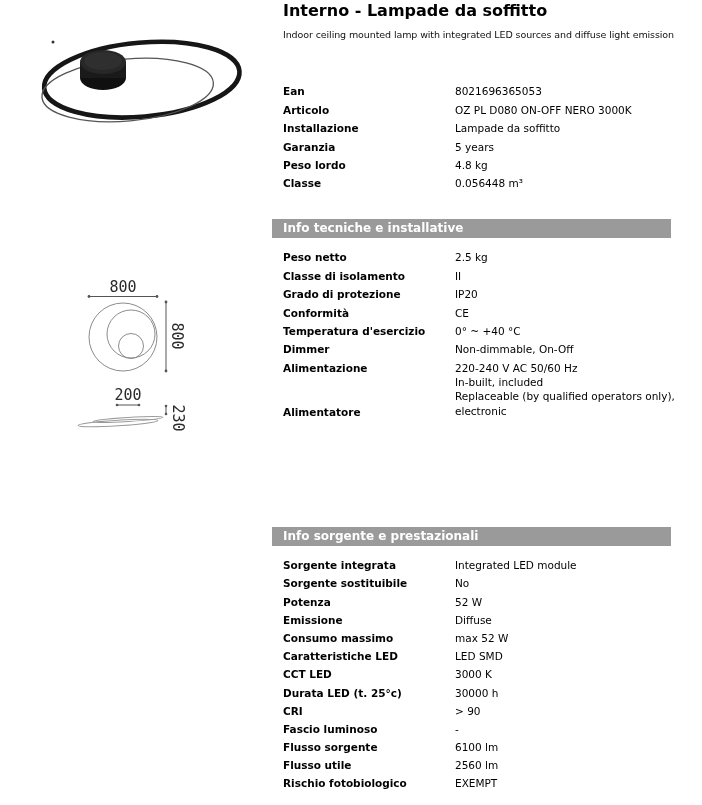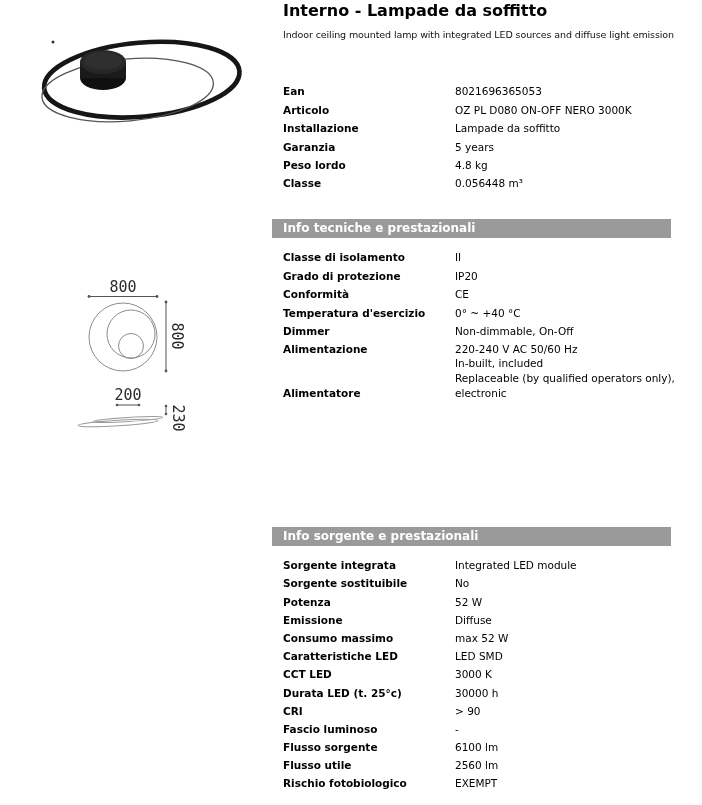--- a/index.html
+++ b/index.html
@@ -78,22 +78,26 @@
     <div class="row">
     <span class="k">Peso lordo</span>
     <span class="v">4.8 kg</span>
   </div>
     <div class="row">
     <span class="k">Classe</span>
     <span class="v">0.056448 m³</span>
   </div>
   </div>
 
-<div class="section-bar" id="bar1">Info tecniche e prestazionali</div>
+<div class="section-bar" id="bar1">Info tecniche e installative</div>
 <div class="kv" id="table2">
+    <div class="row">
+    <span class="k">Peso netto</span>
+    <span class="v">2.5 kg</span>
+  </div>
     <div class="row">
     <span class="k">Classe di isolamento</span>
     <span class="v">II</span>
   </div>
     <div class="row">
     <span class="k">Grado di protezione</span>
     <span class="v">IP20</span>
   </div>
     <div class="row">
     <span class="k">Conformità</span>

